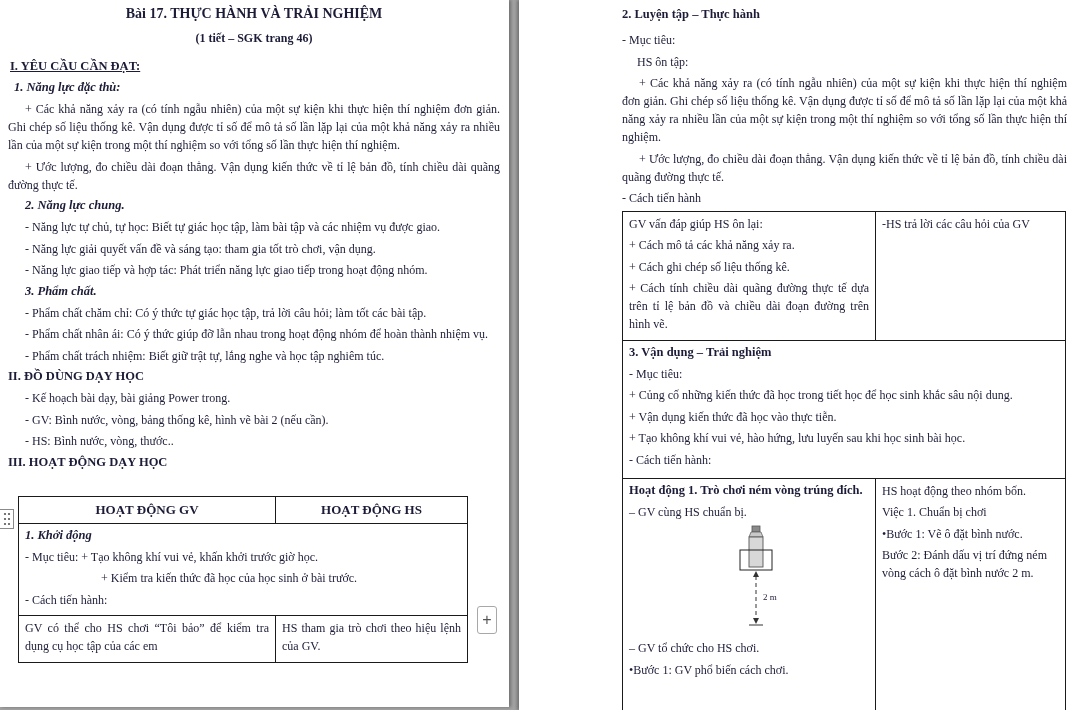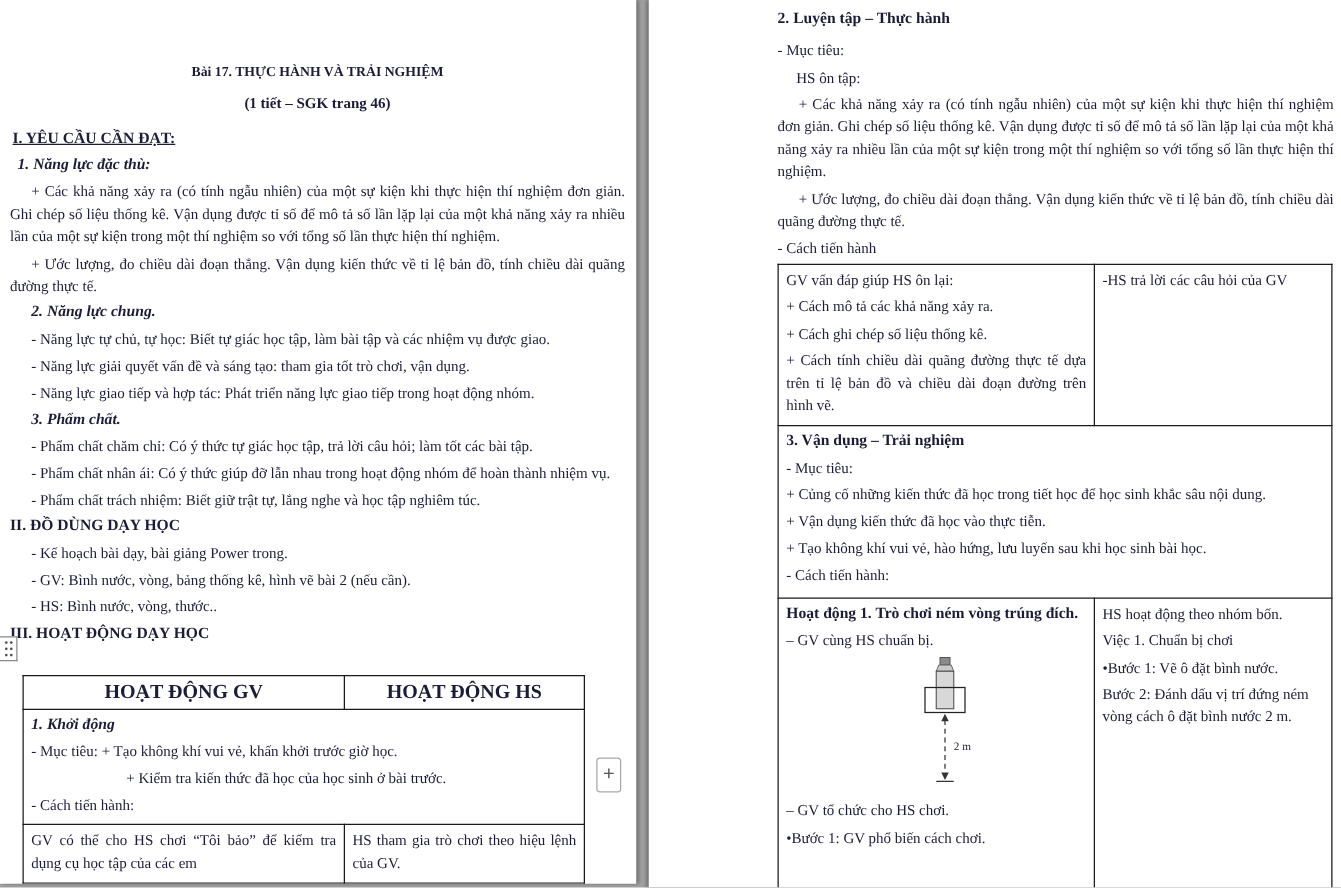--- a/index.html
+++ b/index.html
@@ -8,21 +8,21 @@
     position:relative; overflow:hidden;
     background:#a2a2a2;
     font-family:"Liberation Serif", serif;
     color:#1c1c38; font-size:12px;
   }
   .canvas { position:absolute; inset:0; }
   .page { position:absolute; top:0; background:#fff; overflow:hidden; }
   .page-left  { left:0;     width:509px; height:707px; padding:6px 9px 0 8px;  box-shadow:2px 0 3px rgba(0,0,0,.30); }
   .page-right { left:519px; width:554px; height:710px; padding:6px 6px 0 103px; box-shadow:-2px 0 3px rgba(0,0,0,.30); }
 
-  .title    { font-size:11px;  font-weight:bold; text-align:center; line-height:16px; margin-bottom:8px;margin-top:44px; }
+  .title    { font-size:14px;  font-weight:bold; text-align:center; line-height:16px; margin-bottom:8px; }
   .subtitle { font-size:12px;  font-weight:bold; text-align:center; line-height:16px; margin-bottom:12px; }
 
   .h   { font-weight:bold; font-size:12.5px; line-height:17px; margin-bottom:4px; }
   .h.u { text-decoration:underline; }
   .h.it{ font-style:italic; }
   .mb8 { margin-bottom:8px; }
   .mbtable { margin-bottom:25px; }
 
   .p { line-height:18px; margin-bottom:3.5px; }
   .j { text-align:justify; }
@@ -31,21 +31,21 @@
   .ml2  { margin-left:2px; }
   .ml6  { margin-left:6px; }
   .ml15 { margin-left:15px; }
   .ml17 { margin-left:17px; }
   .ml76 { margin-left:76px; }
 
   table.doc { border-collapse:collapse; table-layout:fixed; background:#fff; }
   table.doc th, table.doc td {
     border:1px solid #1a1a1a; vertical-align:top; padding:3px 6px; line-height:18px;
   }
-  table.doc th { text-align:center; vertical-align:middle; font-size:16px; height:27px; padding:2px; }
+  table.doc th { text-align:center; vertical-align:middle; font-size:13px; height:27px; padding:2px; }
 
   .doc-left  { width:449px; margin-left:10px; }
   .doc-right { width:443px; margin-top:2px; }
   .rr1 { height:106px; }
   .rr2 { height:138px; }
   .rr3 { height:237px; }
 
   .diagram-wrap { margin:2px 0 2px 96px; }
 
   .drag-handle {

